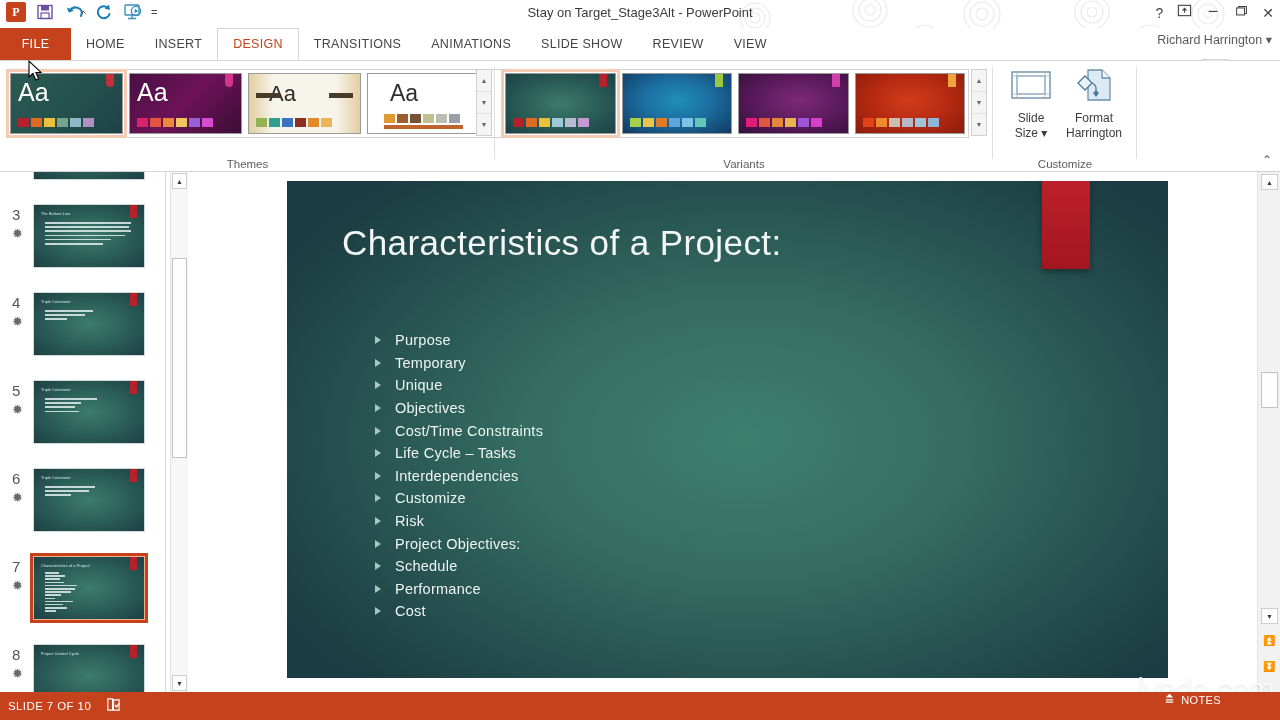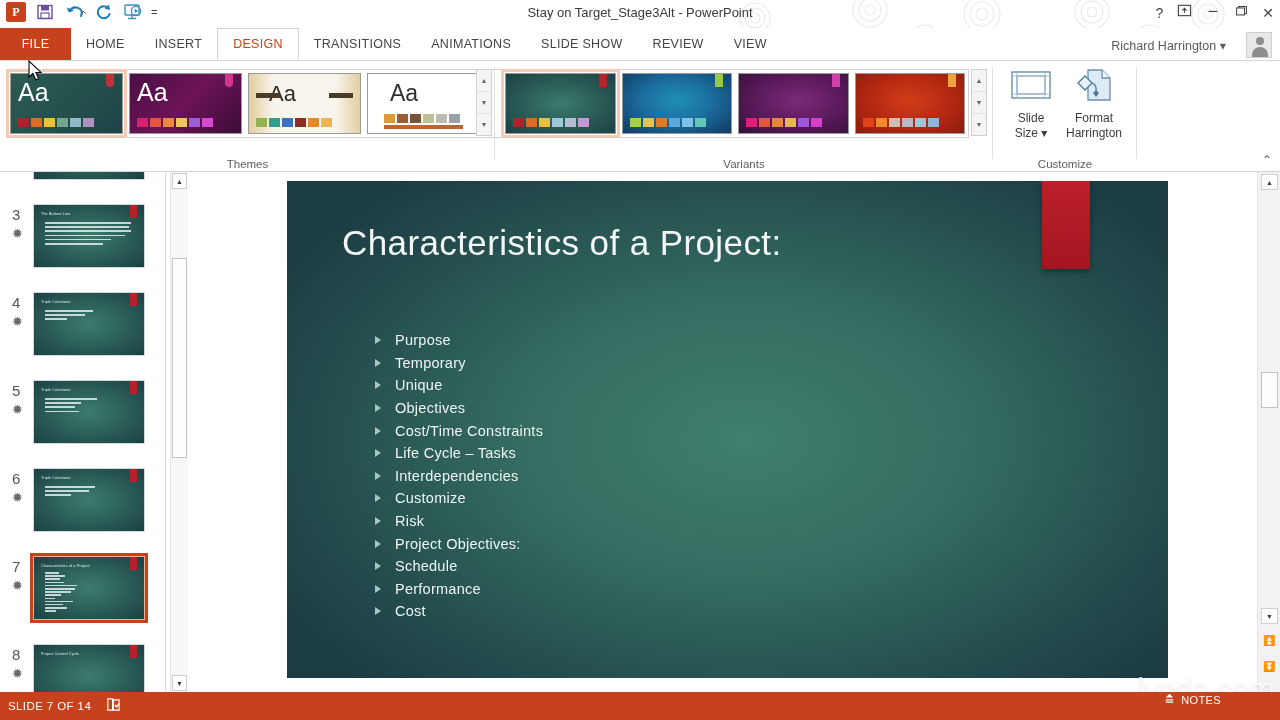--- a/index.html
+++ b/index.html
@@ -51,21 +51,21 @@
   .tab {
     padding: 0 15px; display: flex; align-items: center; font-size: 12.5px;
     color: #444; letter-spacing: .3px; cursor: pointer; background: transparent;
   }
   .tab.active {
     background: #fff; color: #c5421c;
     border: 1px solid #d4d4d4; border-bottom: 1px solid #fff;
     position: relative; z-index: 3;
   }
   .user-area {
-    position: absolute; right: 8px; top: 4px; display: flex; align-items: center; gap: 20px;
+    position: absolute; right: 8px; top: 4px; display: flex; align-items: center; gap: 12px; flex-direction: column;
   }
   .user-name { font-size: 12.5px; color: #5a5a5a; cursor: pointer; }
   .user-avatar {
     width: 26px; height: 26px; background: #e8e8e8; border: 1px solid #cfcfcf;
     position: relative; overflow: hidden;
   }
   .user-avatar::before {
     content: ""; position: absolute; left: 9px; top: 4px; width: 8px; height: 8px;
     border-radius: 50%; background: #8d8d8d;
   }
@@ -705,21 +705,21 @@
     <div class="vs-thumb" style="top:200px; left:3px; width:17px; height:36px;"></div>
     <div class="vs-arrow" style="top:436px; left:3px; width:17px;">▼</div>
     <div class="vs-arrow" style="top:460px; left:3px; width:17px; border:none; background:transparent; font-size:10px;">⏫</div>
     <div class="vs-arrow" style="top:486px; left:3px; width:17px; border:none; background:transparent; font-size:10px;">⏬</div>
   </div>
 
   <div class="watermark">lynda.com</div>
 
   <div class="statusbar">
     <div class="sb-left">
-      <div class="sb-slide-count">SLIDE 7 OF 14</div>
+      <div class="sb-slide-count">SLIDE 7 OF 10</div>
       <div>
         <svg viewBox="0 0 18 16" width="17" height="15">
             <path d="M3 2 h5 v12 h-5 z" fill="none" stroke="#fff" stroke-width="1.2"></path>
             <path d="M9 3 h6 v11 h-6 z" fill="none" stroke="#fff" stroke-width="1.2"></path>
             <path d="M10.5 8.5 l1.8 2 3-4" fill="none" stroke="#fff" stroke-width="1.5"></path>
           </svg>
       </div>
     </div>
 
     <div class="sb-right">

